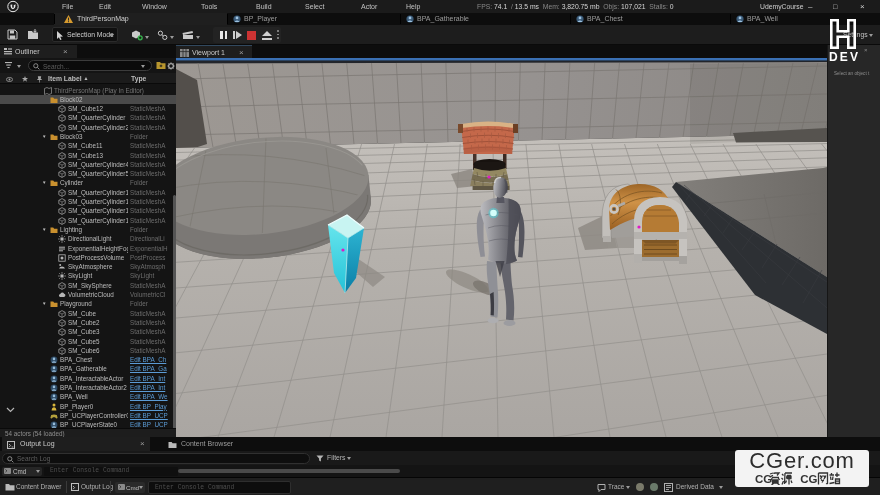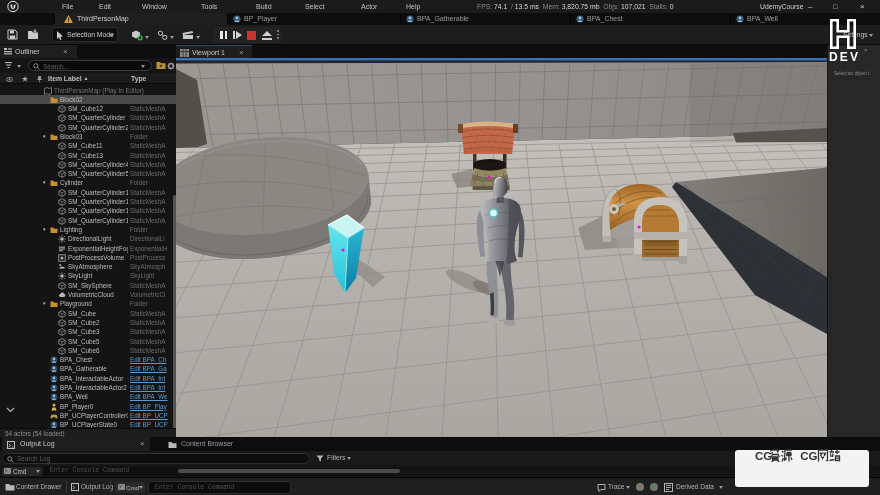--- a/index.html
+++ b/index.html
@@ -721,20 +721,21 @@
 <span class="abs" style="left:608px;top:0;line-height:18px">Trace <span class="chev"></span></span>
 <circle2 class="abs" style="left:636px;top:5px;width:8px;height:8px;border-radius:5px;background:#7a7a6a"></circle2>
 <circle2 class="abs" style="left:650px;top:5px;width:8px;height:8px;border-radius:5px;background:#6a7a6a"></circle2>
 <svg class="abs" style="left:664px;top:5px" width="9" height="9" viewBox="0 0 9 9">
         <rect x="0.5" y="0.5" width="8" height="8" fill="none" stroke="#b0b0b0" stroke-width="1"></rect>
         <path d="M2 2.5 h5 M2 4.5 h5 M2 6.5 h3" stroke="#b0b0b0" stroke-width="0.9"></path>
       </svg>
 <span class="abs" style="left:676px;top:0;line-height:18px">Derived Data &nbsp;&nbsp;<span class="chev"></span></span>
 </div>
 <div id="wm">
+      <div class="big">CGer.com</div>
       <div style="margin-top:-1px"><svg width="116" height="13" viewBox="0 0 116 13" style="vertical-align:top">
           <g transform="translate(11,0)">
             <text x="0" y="10.5" font-size="11.5" font-weight="bold" fill="#333" font-family="Liberation Sans">CG</text>
             <g transform="translate(14,0)" stroke="#333" stroke-width="1.3" fill="none">
               <path d="M1 2 L4 1 M1 5 L4 3.2 M5 0.5 L5 2 M5.5 1 H10 L8 3.5 M3 5.5 H10 M3.5 5.5 L2 8 M9 5.5 L10.5 8"></path>
               <path d="M3.5 8 H9 V11 H3.5 Z M3.5 9.5 H9 M2.5 13 L5 11 M8 11 L10.5 13"></path>
             </g>
             <g transform="translate(26,0)" stroke="#333" stroke-width="1.3" fill="none">
               <path d="M1 2 L2.5 3.5 M0.5 6 L2 7.5 M2.5 9 L1 12.5"></path>
               <path d="M4 1 H11 M4 1 L3.5 12 M6 3.5 H10 M6 3.5 L5.5 6.5 M6 5 H10 M10 3.5 V6.5 M5.5 6.5 H10.5 M8 7 V12.5 M5.5 8.5 L4.5 11 M10 8.5 L11 11"></path>

